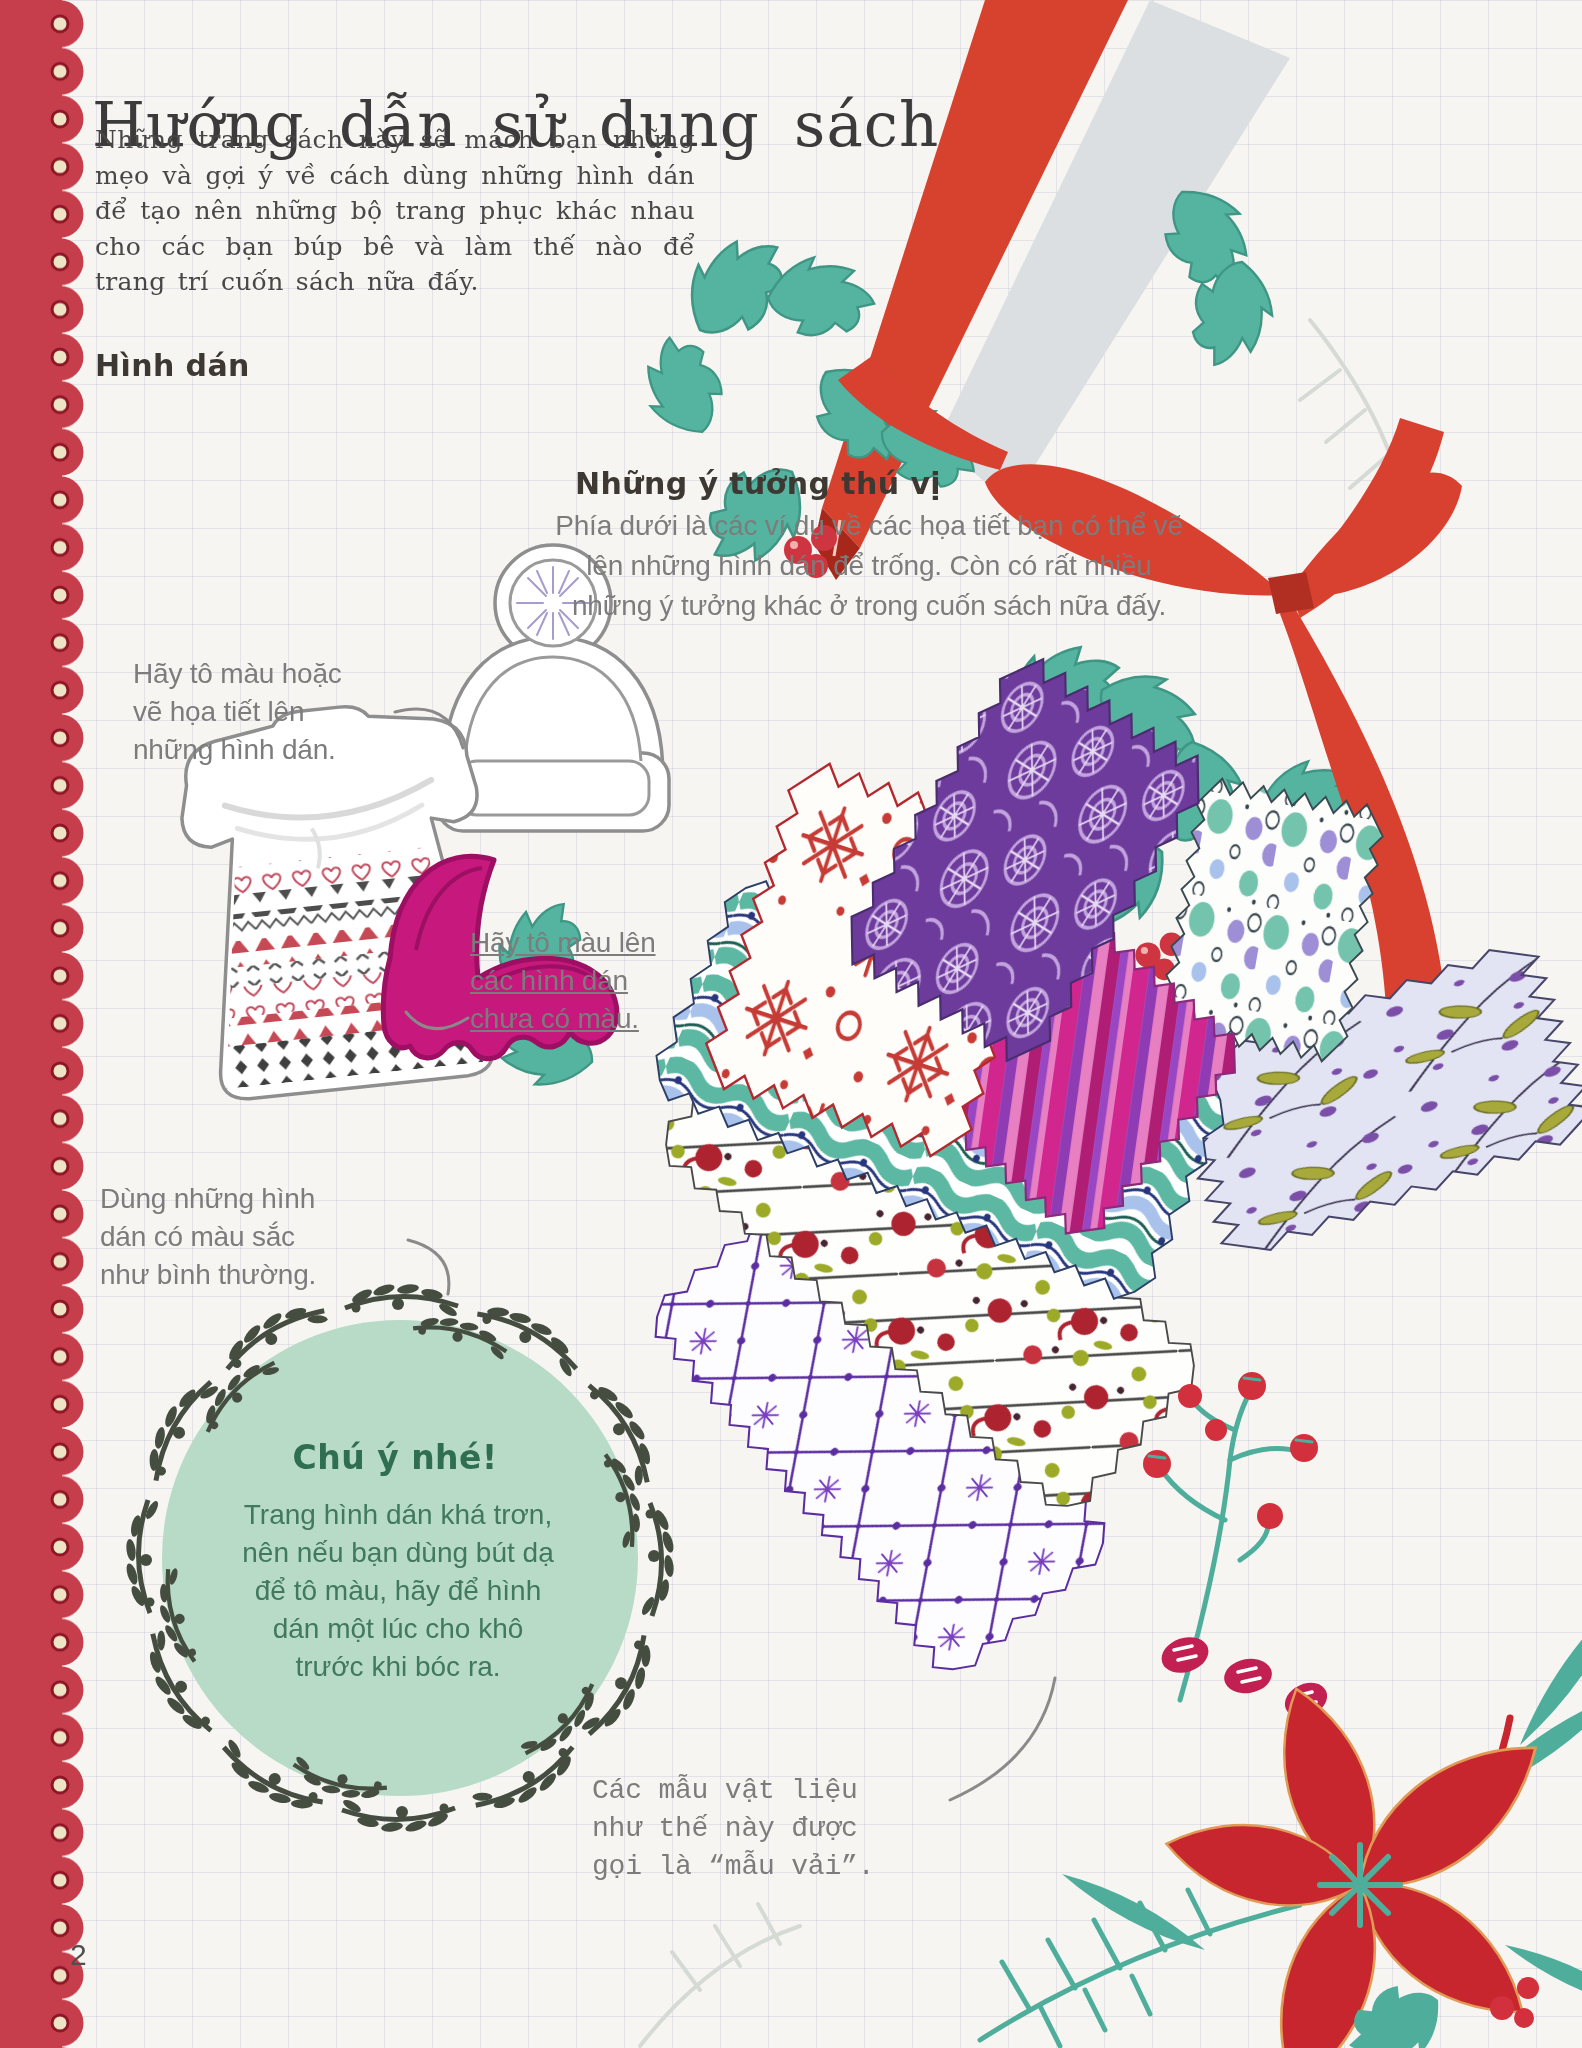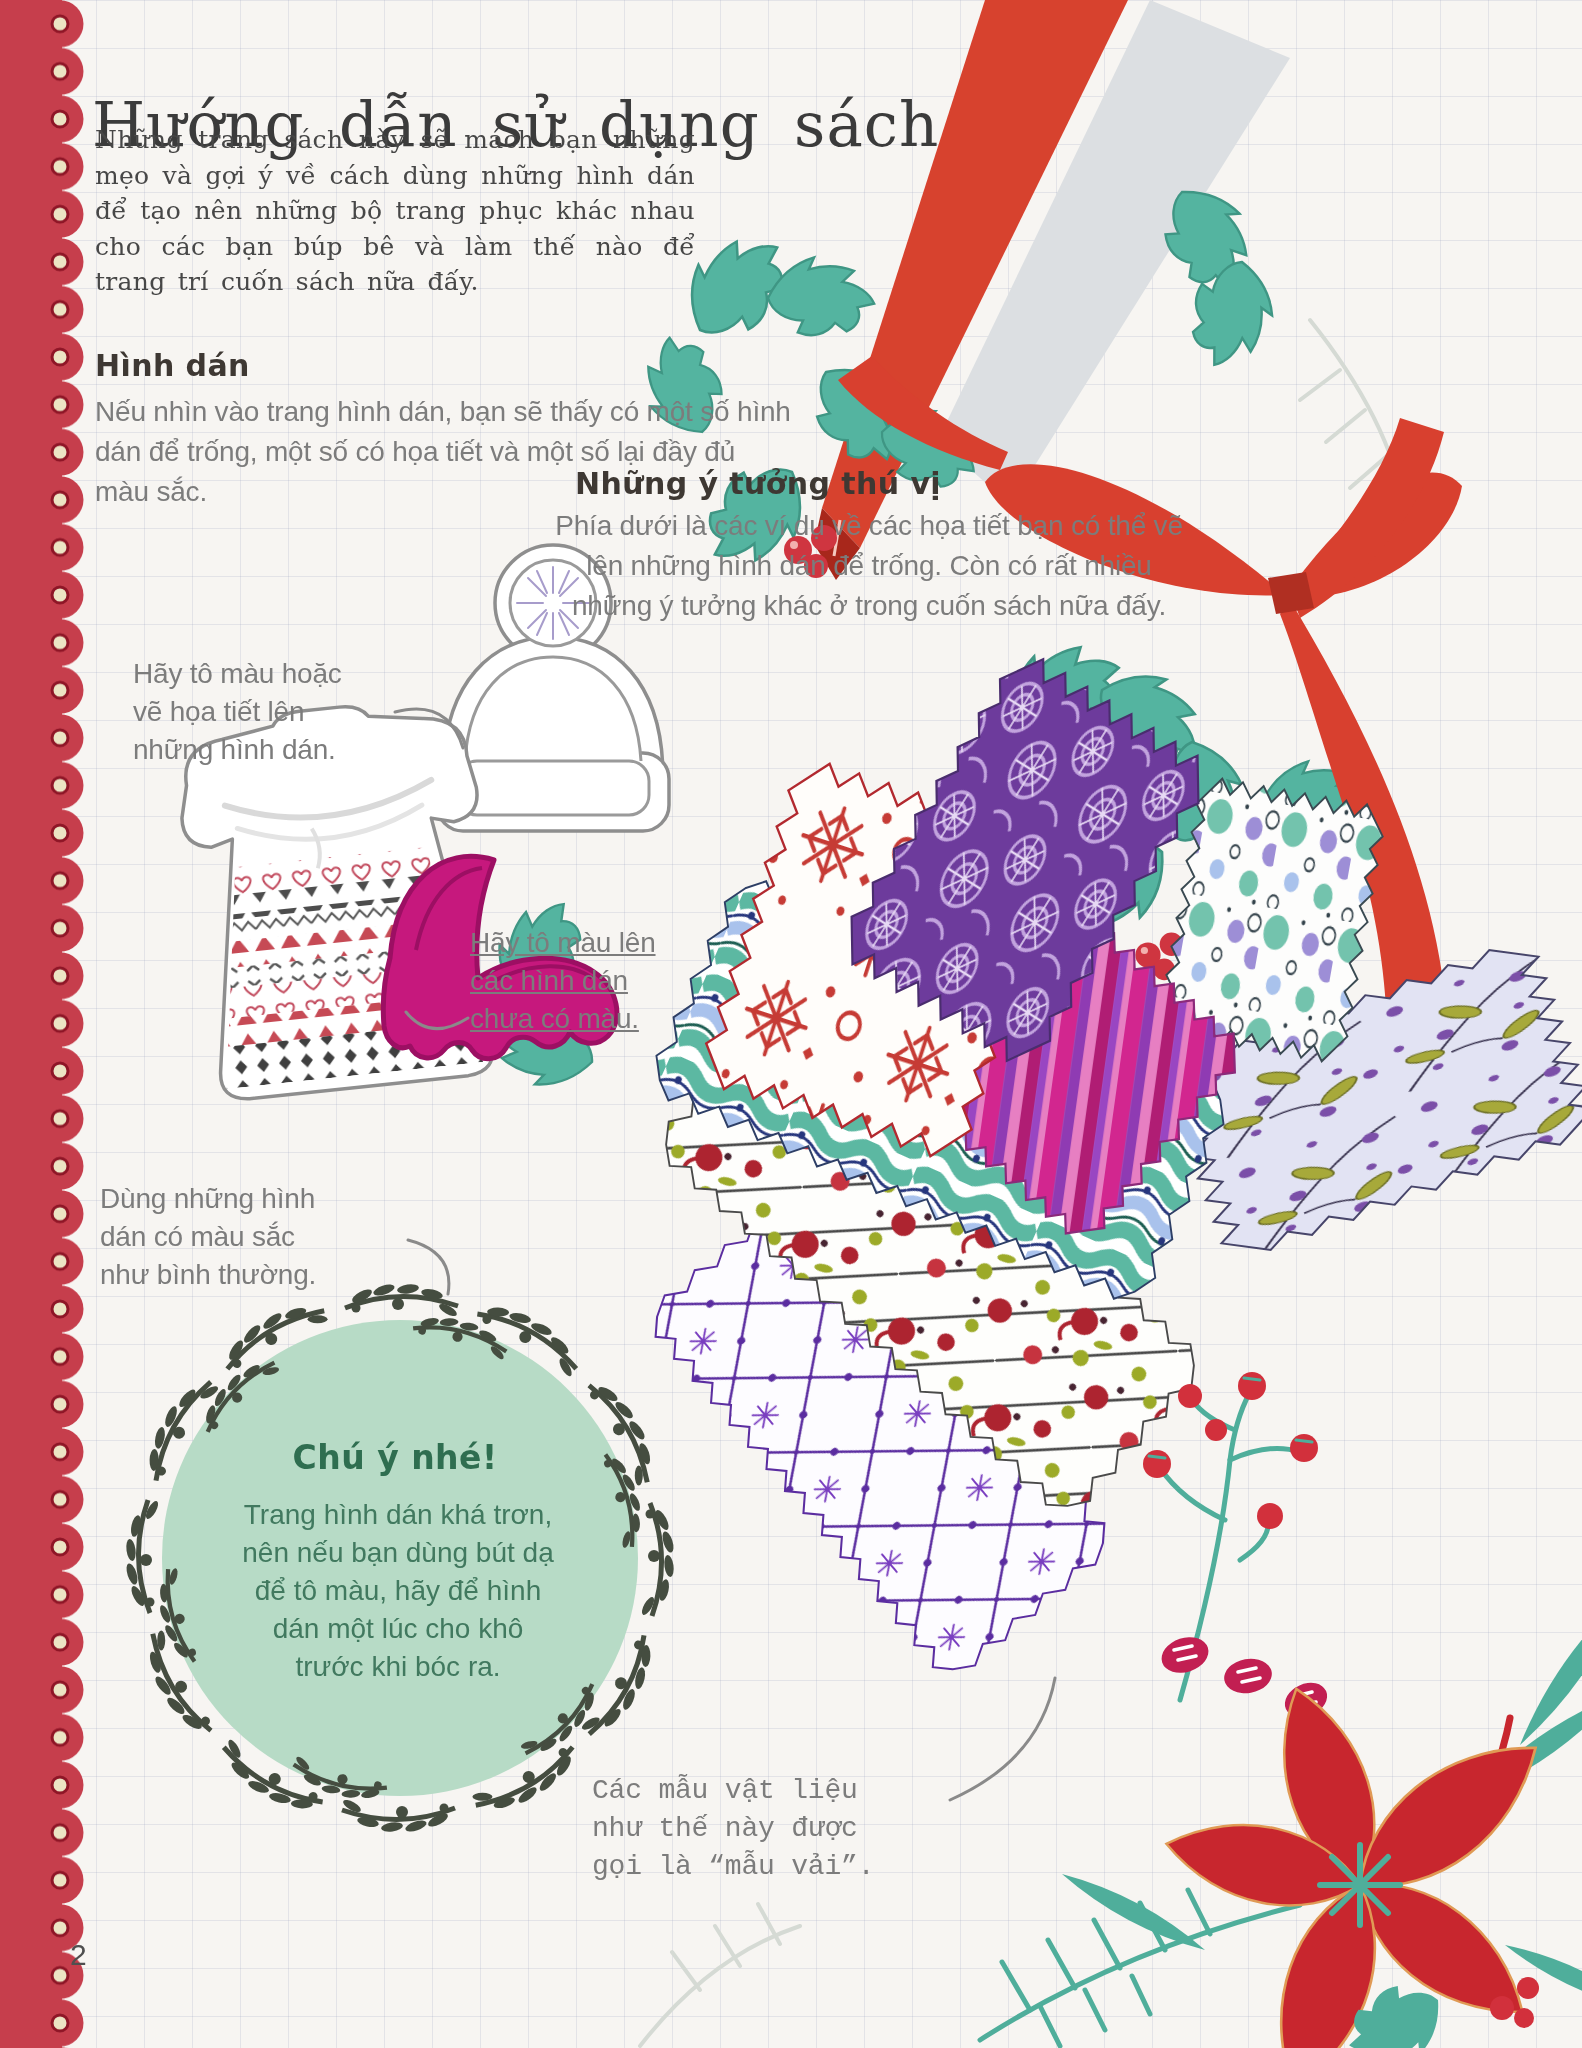--- a/index.html
+++ b/index.html
@@ -438,21 +438,20 @@
     <path d="M950,1800 Q1040,1760 1055,1678"></path>
   </g>
 </svg>
 
 <div class="abs txt title" style="left:92px;top:42px;">Hướng dẫn sử dụng sách</div>
 
 <div class="abs txt intro" style="left:95px;top:122px;width:600px;">Những trang sách này sẽ mách bạn những mẹo và gợi ý về cách dùng những hình dán để tạo nên những bộ trang phục khác nhau cho các bạn búp bê và làm thế nào để trang trí cuốn sách nữa đấy.</div>
 
 <div class="abs txt h-bold" style="left:95px;top:348px;">Hình dán</div>
 
-<div class="abs txt body-grey" style="left:95px;top:392px;width:700px;">Nếu nhìn vào trang hình dán, bạn sẽ thấy có một số hình dán để trống, một số có họa tiết và một số lại đầy đủ màu sắc.</div>
 
 <div class="abs txt caption" style="left:133px;top:655px;width:245px;">Hãy tô màu hoặc vẽ họa tiết lên những hình dán.</div>
 
 <div class="abs txt h-bold" style="left:575px;top:466px;">Những ý tưởng thú vị</div>
 
 <div class="abs txt body-grey" style="left:549px;top:506px;width:640px;text-align:center;">Phía dưới là các ví dụ về các họa tiết bạn có thể vẽ lên những hình dán để trống. Còn có rất nhiều những ý tưởng khác ở trong cuốn sách nữa đấy.</div>
 
 <div class="abs txt caption" style="left:470px;top:924px;width:212px;text-decoration:underline;">Hãy tô màu lên các hình dán chưa có màu.</div>
 
 <div class="abs txt caption" style="left:100px;top:1180px;width:232px;">Dùng những hình dán có màu sắc như bình thường.</div>

